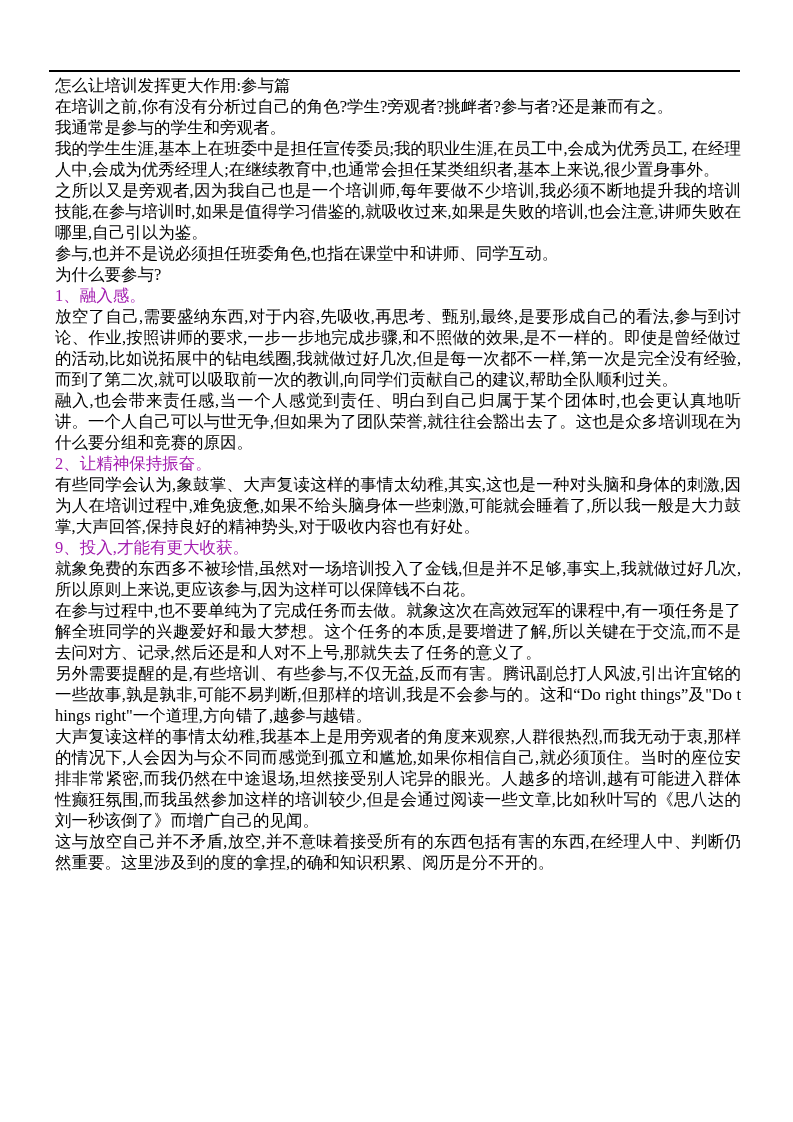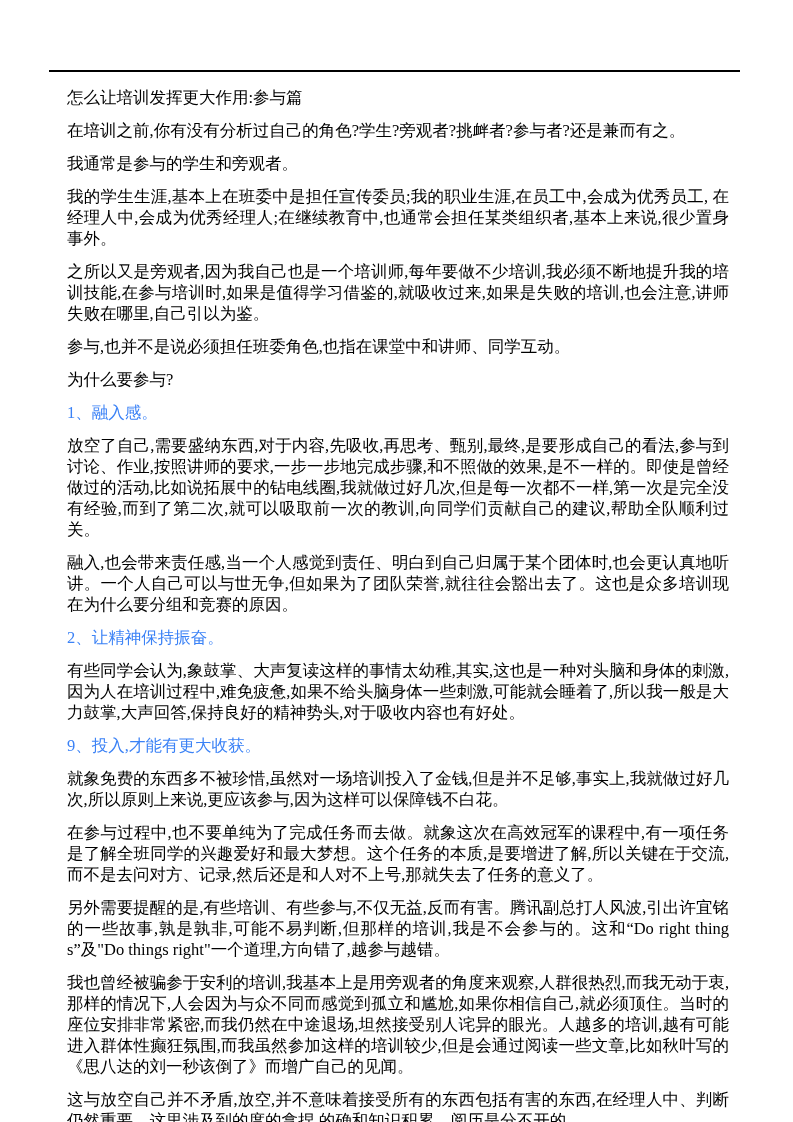--- a/index.html
+++ b/index.html
@@ -29,25 +29,25 @@
     top: 75px;
     width: 686px;
     color: #000000;
     font-size: 16.5px;
     line-height: 21px;
     text-align: justify;
     text-justify: inter-ideograph;
     word-break: break-all;
   }
   .content p {
-    margin: 12px;
+    margin: 0;
     padding: 0;
   }
   .red-heading {
-    color: #3b82f6;
+    color: #a21caf;
     font-family: Liberation Serif, serif;
   }
 </style>
 </head>
 <body>
 
 <div class="page">
   <div class="header-rule"></div>
   <div class="content">
     <p>怎么让培训发挥更大作用:参与篇</p>
@@ -59,16 +59,16 @@
     <p>为什么要参与?</p>
     <p class="red-heading">1、融入感。</p>
     <p>放空了自己,需要盛纳东西,对于内容,先吸收,再思考、甄别,最终,是要形成自己的看法,参与到讨论、作业,按照讲师的要求,一步一步地完成步骤,和不照做的效果,是不一样的。即使是曾经做过的活动,比如说拓展中的钻电线圈,我就做过好几次,但是每一次都不一样,第一次是完全没有经验,而到了第二次,就可以吸取前一次的教训,向同学们贡献自己的建议,帮助全队顺利过关。</p>
     <p>融入,也会带来责任感,当一个人感觉到责任、明白到自己归属于某个团体时,也会更认真地听讲。一个人自己可以与世无争,但如果为了团队荣誉,就往往会豁出去了。这也是众多培训现在为什么要分组和竞赛的原因。</p>
     <p class="red-heading">2、让精神保持振奋。</p>
     <p>有些同学会认为,象鼓掌、大声复读这样的事情太幼稚,其实,这也是一种对头脑和身体的刺激,因为人在培训过程中,难免疲惫,如果不给头脑身体一些刺激,可能就会睡着了,所以我一般是大力鼓掌,大声回答,保持良好的精神势头,对于吸收内容也有好处。</p>
     <p class="red-heading">9、投入,才能有更大收获。</p>
     <p>就象免费的东西多不被珍惜,虽然对一场培训投入了金钱,但是并不足够,事实上,我就做过好几次,所以原则上来说,更应该参与,因为这样可以保障钱不白花。</p>
     <p>在参与过程中,也不要单纯为了完成任务而去做。就象这次在高效冠军的课程中,有一项任务是了解全班同学的兴趣爱好和最大梦想。这个任务的本质,是要增进了解,所以关键在于交流,而不是去问对方、记录,然后还是和人对不上号,那就失去了任务的意义了。</p>
     <p>另外需要提醒的是,有些培训、有些参与,不仅无益,反而有害。腾讯副总打人风波,引出许宜铭的一些故事,孰是孰非,可能不易判断,但那样的培训,我是不会参与的。这和“Do right things”及"Do things right"一个道理,方向错了,越参与越错。</p>
-    <p>我也曾经被骗参于安利的培训,我基本上是用旁观者的角度来观察,人群很热烈,而我无动于衷,那样的情况下,人会因为与众不同而感觉到孤立和尴尬,如果你相信自己,就必须顶住。当时的座位安排非常紧密,而我仍然在中途退场,坦然接受别人诧异的眼光。人越多的培训,越有可能进入群体性癫狂氛围,而我虽然参加这样的培训较少,但是会通过阅读一些文章,比如秋叶写的《思八达的刘一秒该倒了》而增广自己的见闻。</p>
+    <p>大声复读这样的事情太幼稚,我基本上是用旁观者的角度来观察,人群很热烈,而我无动于衷,那样的情况下,人会因为与众不同而感觉到孤立和尴尬,如果你相信自己,就必须顶住。当时的座位安排非常紧密,而我仍然在中途退场,坦然接受别人诧异的眼光。人越多的培训,越有可能进入群体性癫狂氛围,而我虽然参加这样的培训较少,但是会通过阅读一些文章,比如秋叶写的《思八达的刘一秒该倒了》而增广自己的见闻。</p>
     <p>这与放空自己并不矛盾,放空,并不意味着接受所有的东西包括有害的东西,在经理人中、判断仍然重要。这里涉及到的度的拿捏,的确和知识积累、阅历是分不开的。</p>
   </div>
 </div>
 
 </body></html>

